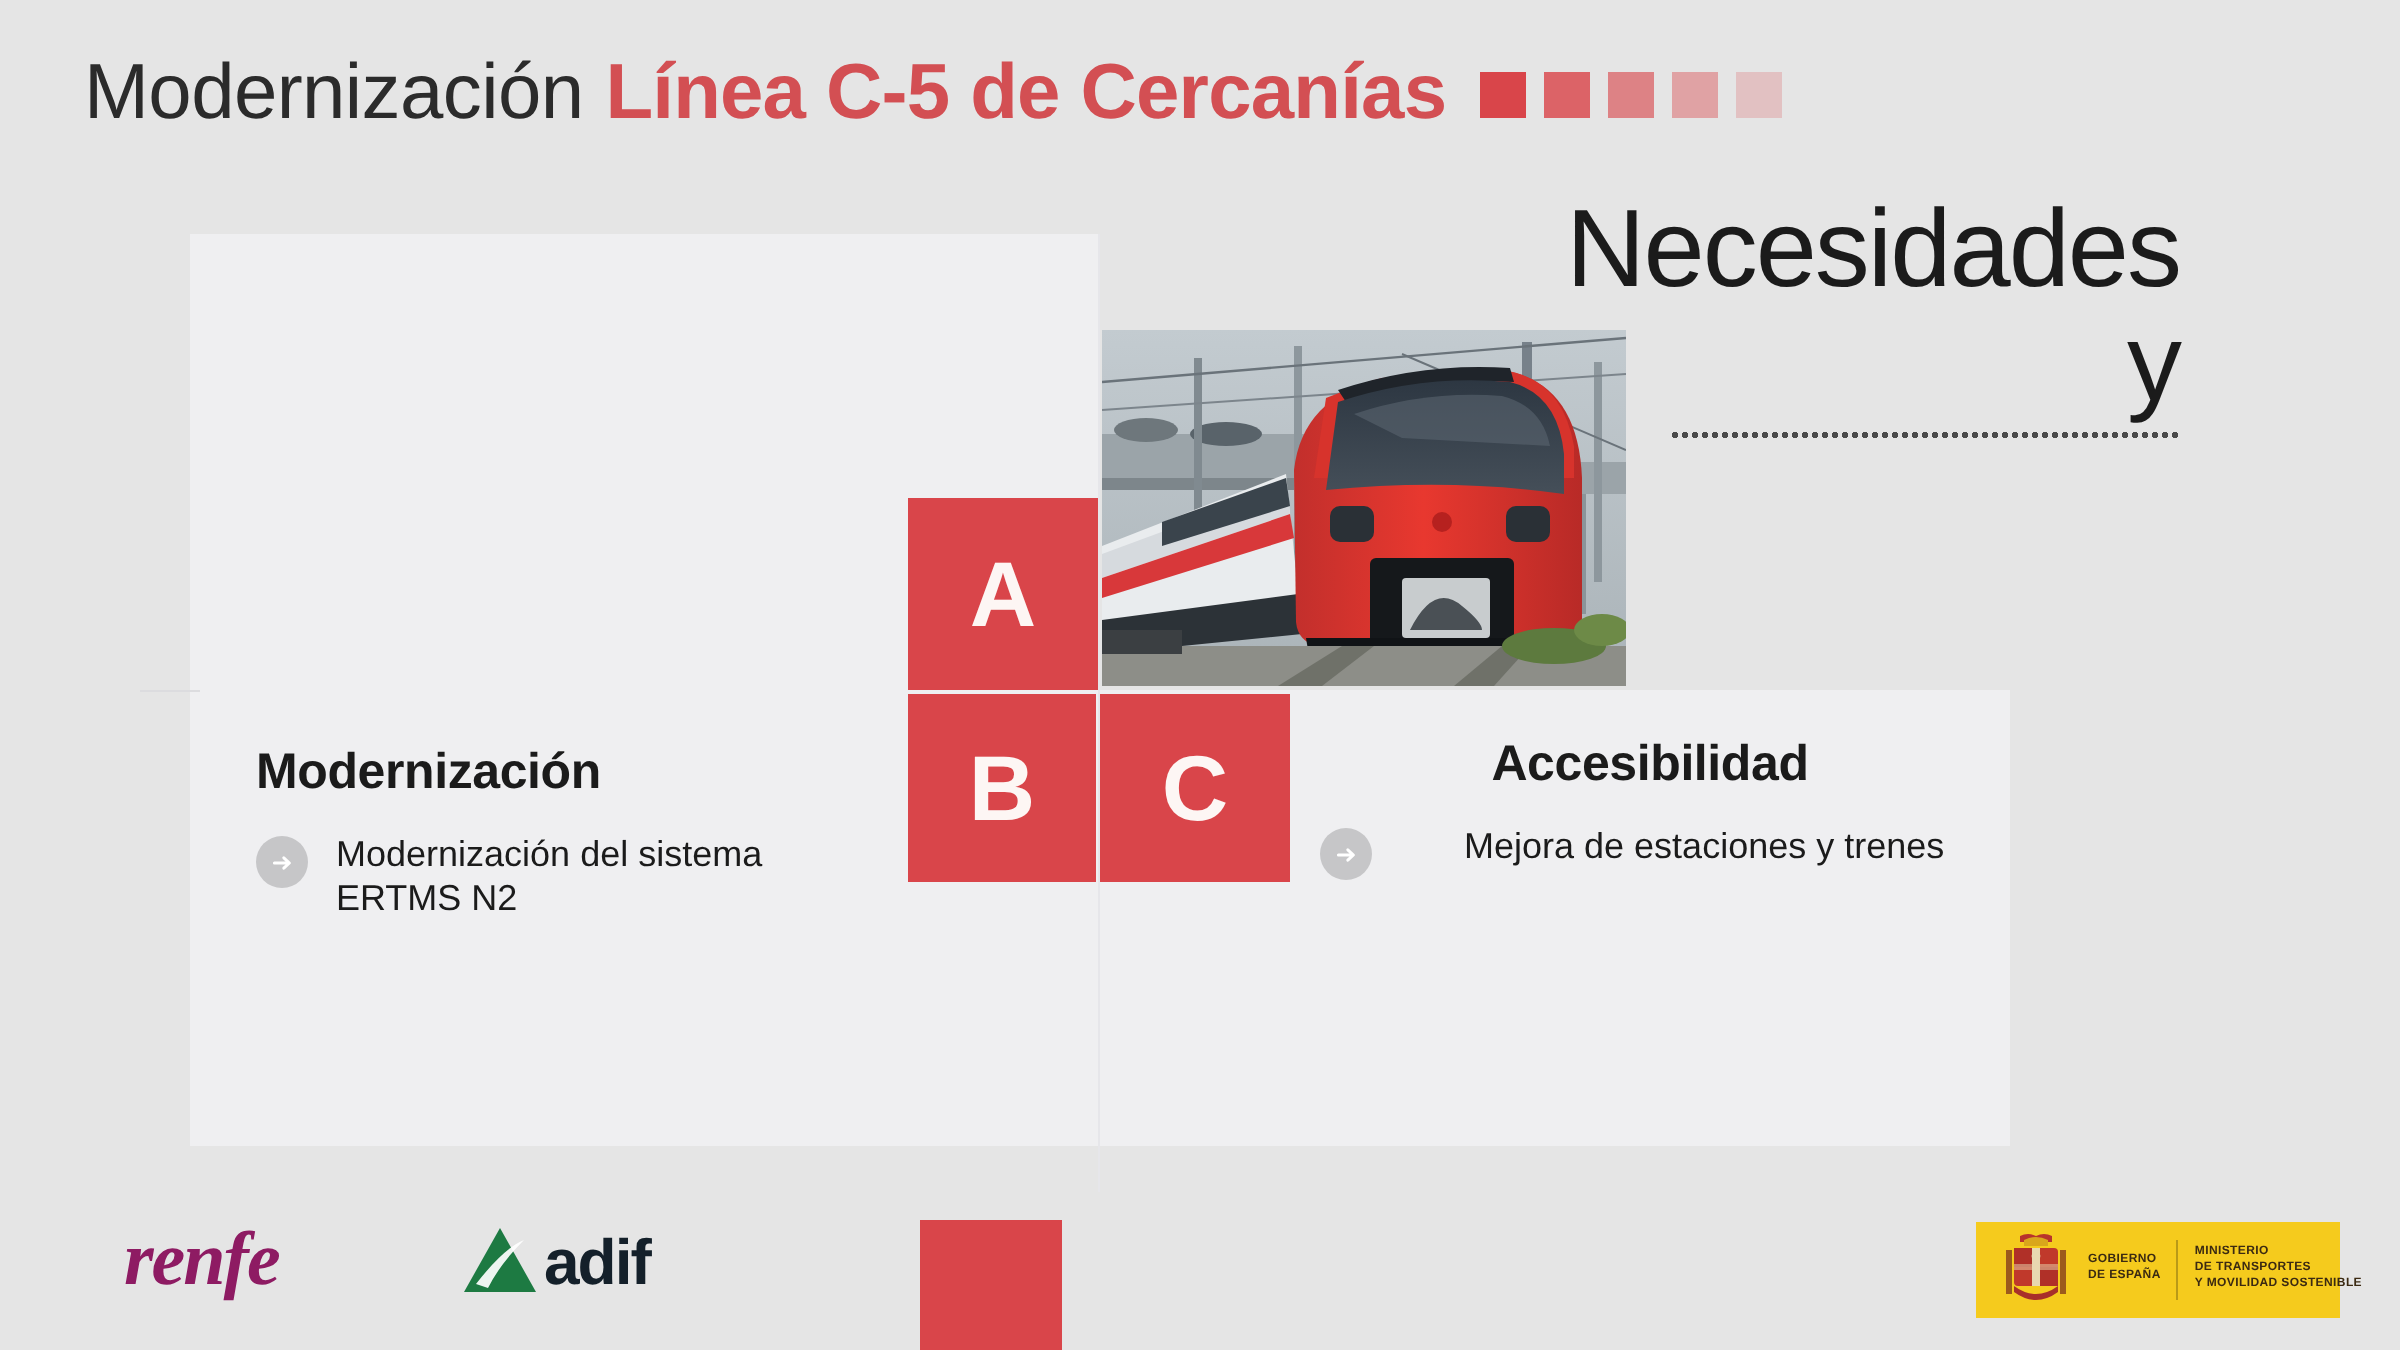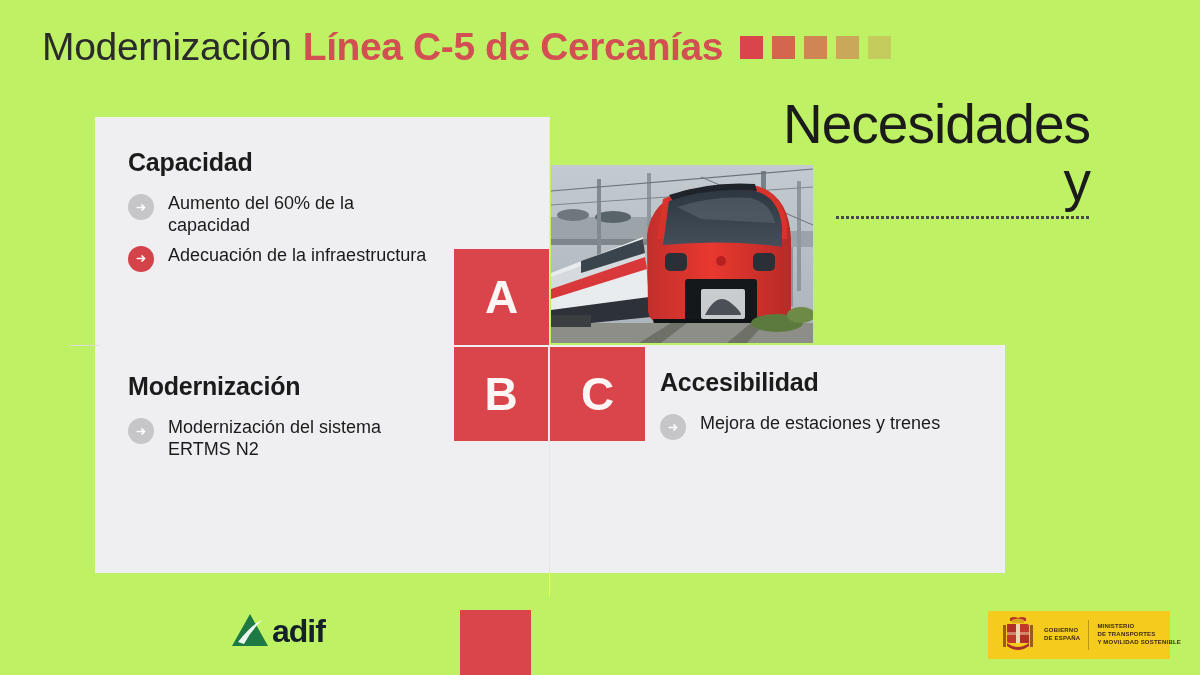--- a/index.html
+++ b/index.html
@@ -3,21 +3,21 @@
 <meta charset="utf-8">
 <style>
   html,body{margin:0;padding:0;}
   body{
     width:1200px;height:675px;overflow:hidden;
     background:#ffffff;
     font-family:"Liberation Sans", sans-serif;
     position:relative;
     color:#1b1b1b;
   }
-  .slide{position:absolute;inset:0;background:#bef264;}
+  .slide{position:absolute;inset:0;background:#e5e5e5;}
 
   
   .title-row{
     position:absolute;left:42px;top:25px;
     display:flex;align-items:center;gap:0;
     white-space:nowrap;
   }
   .title-a{
     font-size:39px;font-weight:400;color:#2b2b2b;letter-spacing:-.3px;
   }
@@ -33,39 +33,39 @@
   .panel-right{left:549px;top:345px;width:456px;height:228px;}
 
   .hline{position:absolute;left:70px;top:345px;width:30px;height:1px;background:#dcdcdf;}
   .vline{position:absolute;left:549px;top:117px;width:1px;height:479px;background:#e6e6ea;}
 
   
   .block{position:absolute;}
   .block-h{
     font-size:25px;font-weight:700;color:#1b1b1b;letter-spacing:-.2px;margin:0 0 16px 0;
   }
-  .block-h.right{text-align:left;}
+  .block-h.right{text-align:center;}
   .bullets{display:flex;flex-direction:column;gap:8px;}
   .bullet{display:flex;align-items:flex-start;gap:14px;}
   .b-icon{
     width:26px;height:26px;border-radius:50%;flex:0 0 26px;
     display:flex;align-items:center;justify-content:center;margin-top:1px;
   }
   .b-icon.gray{background:#c6c6c8;}
   .b-icon.red{background:#d4434a;}
   .b-icon svg{display:block;}
   .b-text{
     font-size:18px;line-height:1.22;color:#1b1b1b;font-weight:400;
     max-width:260px;
   }
 
   #blk-capacidad{left:128px;top:148px;width:300px;}
   #blk-modernizacion{left:128px;top:372px;width:300px;}
   #blk-accesibilidad{left:660px;top:368px;width:330px;}
-  #blk-accesibilidad .b-text{max-width:262px;}
+  #blk-accesibilidad .b-text{max-width:262px;margin-left:32px;}
 
   
   .obj-head{position:absolute;left:760px;top:96px;width:330px;text-align:right;}
   .obj-l1{font-size:55px;font-weight:300;color:#1b1b1b;line-height:1.04;letter-spacing:-1px;}
   .obj-l2{font-size:54px;font-weight:700;color:#111;line-height:1.04;letter-spacing:-1.3px;}
   .obj-rule{
     margin-top:6px;margin-left:auto;width:255px;height:3px;
     background-image:radial-gradient(circle, #4a4a4a 50%, transparent 52%);
     background-size:5px 3px;background-repeat:repeat-x;
   }
@@ -200,41 +200,20 @@
   </div>
   <div class="tile" id="tile-c">
     <span>C</span>
   </div>
 
   <div class="obj-head">
     <div class="obj-l1">Necesidades y</div>
     <div class="obj-rule"></div>
   </div>
 
-  <div class="block" id="blk-capacidad">
-    <div class="block-h">Capacidad</div>
-    <div class="bullets">
-      <div class="bullet">
-        <span class="b-icon gray">
-          <svg width="13" height="13" viewBox="0 0 13 13">
-              <path d="M2.2 6.5h7.2M6.9 3.9l2.8 2.6-2.8 2.6" stroke="#fff" stroke-width="1.5" fill="none" stroke-linecap="round" stroke-linejoin="round"></path>
-            </svg>
-        </span>
-        <span class="b-text">Aumento del 60% de la capacidad</span>
-      </div>
-      <div class="bullet">
-        <span class="b-icon red">
-          <svg width="13" height="13" viewBox="0 0 13 13">
-              <path d="M2.2 6.5h7.2M6.9 3.9l2.8 2.6-2.8 2.6" stroke="#fff" stroke-width="1.5" fill="none" stroke-linecap="round" stroke-linejoin="round"></path>
-            </svg>
-        </span>
-        <span class="b-text">Adecuación de la infraestructura</span>
-      </div>
-    </div>
-  </div>
 
   <div class="block" id="blk-modernizacion">
     <div class="block-h">Modernización</div>
     <div class="bullets">
       <div class="bullet">
         <span class="b-icon gray">
           <svg width="13" height="13" viewBox="0 0 13 13">
               <path d="M2.2 6.5h7.2M6.9 3.9l2.8 2.6-2.8 2.6" stroke="#fff" stroke-width="1.5" fill="none" stroke-linecap="round" stroke-linejoin="round"></path>
             </svg>
         </span>
@@ -252,20 +231,25 @@
               <path d="M2.2 6.5h7.2M6.9 3.9l2.8 2.6-2.8 2.6" stroke="#fff" stroke-width="1.5" fill="none" stroke-linecap="round" stroke-linejoin="round"></path>
             </svg>
         </span>
         <span class="b-text">Mejora de estaciones y trenes</span>
       </div>
     </div>
   </div>
 
   <div class="footer-sq"></div>
 
+  <div class="renfe">
+    <svg viewBox="0 0 130 46" width="130" height="46">
+      <text x="0" y="34" font-family="'Liberation Serif',serif" font-size="38" font-weight="700" font-style="italic" fill="#8e1b63" letter-spacing="-1">renfe</text>
+    </svg>
+  </div>
 
   <div class="adif">
     <svg viewBox="0 0 130 46" width="130" height="46">
       <path d="M4 38 L22 6 L40 38 Z" fill="#1d7a42"></path>
       <path d="M10 34 Q24 16 34 12 Q22 24 16 36 Z" fill="#ffffff" opacity="0.92"></path>
       <text x="44" y="34" font-family="'Liberation Sans',sans-serif" font-size="32" font-weight="700" fill="#14202a" letter-spacing="-1">adif</text>
     </svg>
   </div>
 
   <div class="gob">

